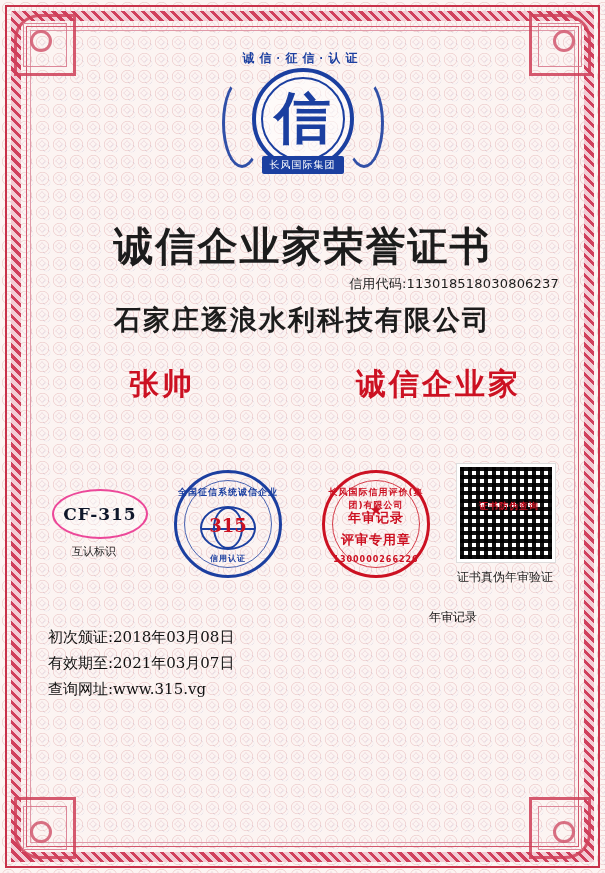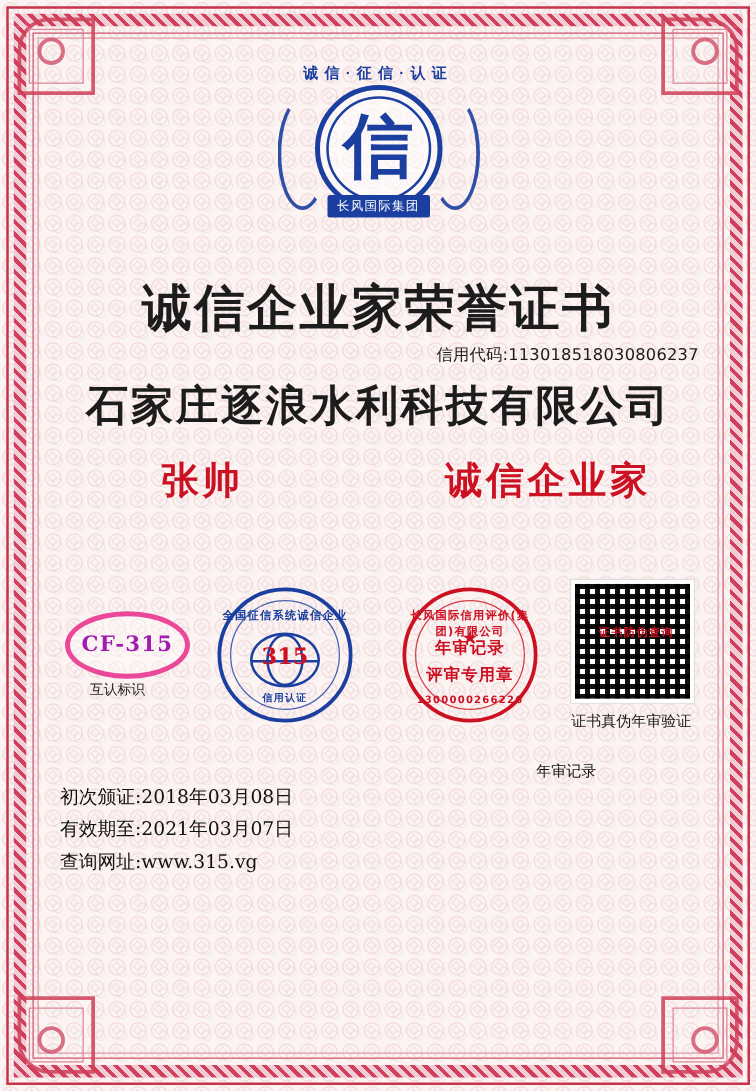--- a/index.html
+++ b/index.html
@@ -203,21 +203,21 @@
     font-family: "DejaVu Sans", sans-serif;
     letter-spacing: 0.2px;
   }
   .company {
     position: absolute;
     left: 0; right: 0;
     top: 268px;
     text-align: center;
     font-family: "DejaVu Sans", sans-serif;
     font-weight: bold;
-    font-size: 34px;
+    font-size: 27px;
     letter-spacing: 2px;
     color: #1c1c1c;
   }
   .holder-row {
     position: absolute;
     left: 40px; right: 40px;
     top: 330px;
     display: flex;
     justify-content: space-between;
     align-items: baseline;
@@ -237,22 +237,22 @@
     top: 430px;
     height: 135px;
   }
   .seal-cf {
     position: absolute;
     left: 18px;
     top: 25px;
     width: 92px;
     height: 46px;
     border-radius: 50%;
-    border: 4px solid #ec4899;
-    color: #a21caf;
+    border: 2px solid #ec4899;
+    color: #0f172a;
     font-family: "DejaVu Serif", serif;
     font-weight: bold;
     font-size: 17px;
     display: flex;
     align-items: center;
     justify-content: center;
     letter-spacing: 1px;
     background: rgba(255,255,255,0.35);
   }
   .seal-cf-label {

